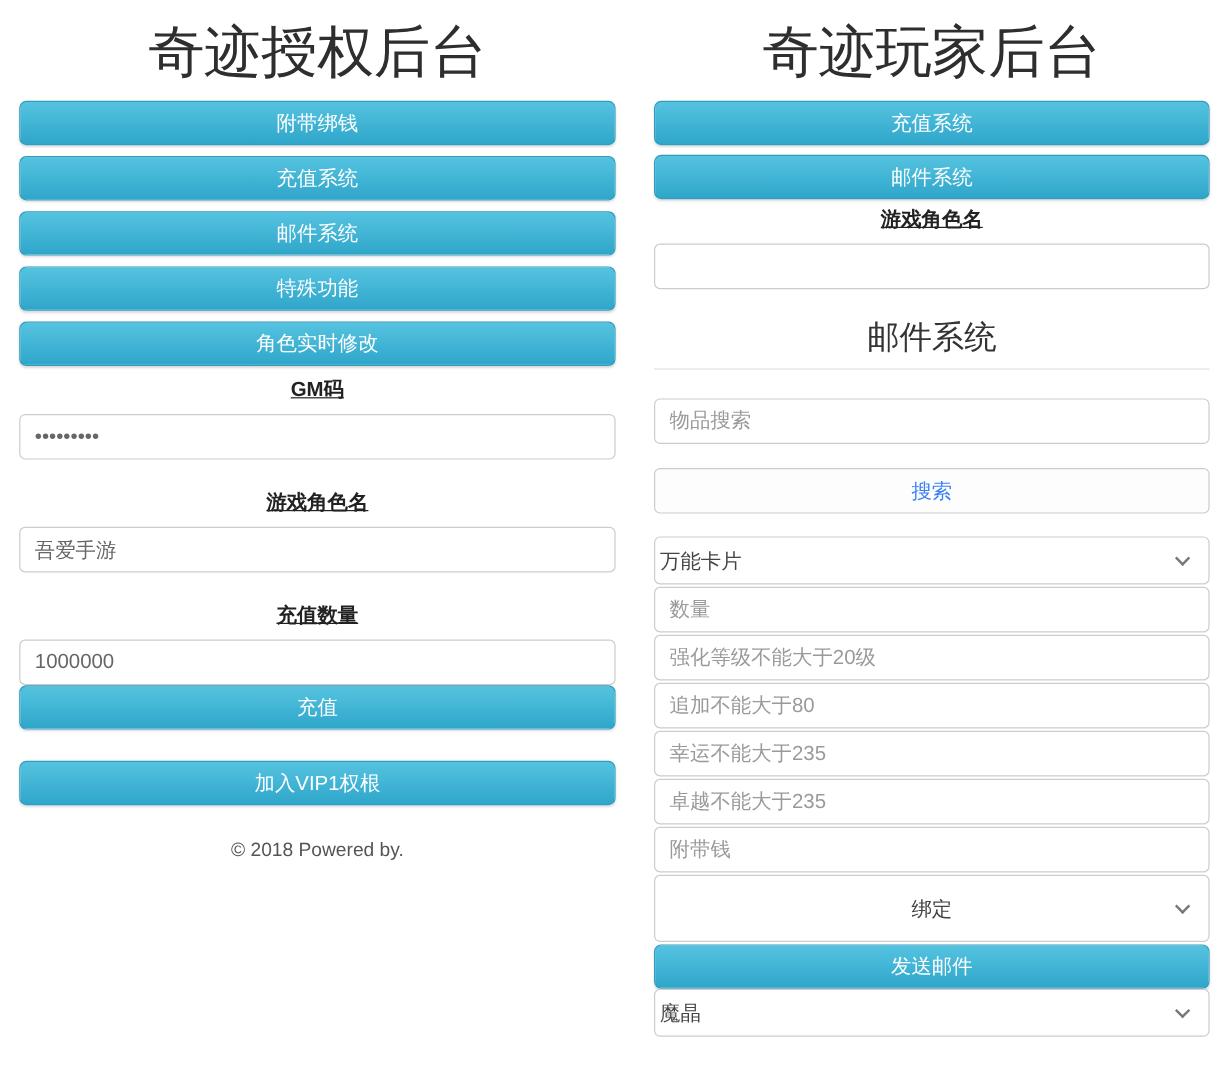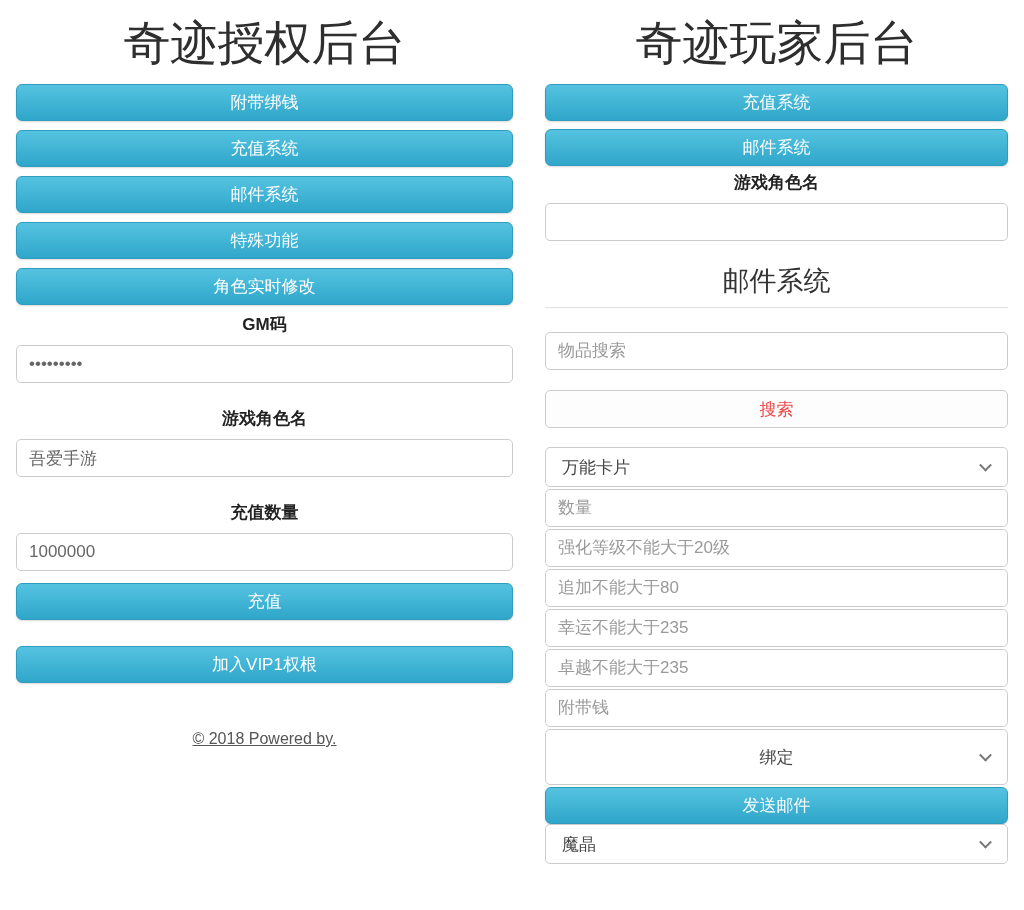--- a/index.html
+++ b/index.html
@@ -23,67 +23,68 @@
     width: 100%; height: 37px; margin-bottom: 9px;
     border: 1px solid #2d9cbf; border-radius: 6px;
     background: linear-gradient(to bottom, #55c3e0, #2fa6ca);
     color: #ffffff; font-size: 17px; cursor: pointer;
     box-shadow: 0 1px 2px rgba(0,0,0,0.15);
   }
   .btn-white {
     display: flex; align-items: center; justify-content: center;
     width: 100%; height: 38px;
     border: 1px solid #cccccc; border-radius: 5px;
-    background: #fdfdfd; color: #ef4444; font-size: 17px; cursor: pointer;
+    background: #fdfdfd; color: #3b82f6; font-size: 17px; cursor: pointer;
   }
 
   .field-label {
     display: block; text-align: center;
     font-weight: 700; font-size: 17px; color: #222222;
     margin: 24px 0 9px;
+    text-decoration: underline;
   }
   .field-label.tight-top { margin-top: 8px; }
   .field-label.after-btn { margin-top: 5px; }
 
   .text-input {
     display: block; width: 100%; height: 38px;
     border: 1px solid #cccccc; border-radius: 5px;
     padding: 0 12px; font-size: 17px; color: #666666;
     background: #ffffff; outline: none;
   }
   .text-input::placeholder { color: #9a9a9a; opacity: 1; }
   .stack { margin-bottom: 2px; }
 
   .select-box {
     position: relative; width: 100%; height: 40px; margin-bottom: 2px;
     border: 1px solid #cccccc; border-radius: 5px; background: #ffffff;
-    display: flex; align-items: center; padding: 0 16px;
+    display: flex; align-items: center; padding: 0 4px;
     font-size: 17px; color: #444444; cursor: pointer;
   }
   .select-box.short { height: 56px; justify-content: center; }
   .chevron {
     position: absolute; right: 17px; top: 50%;
     width: 9px; height: 9px;
     border-right: 2px solid #777777; border-bottom: 2px solid #777777;
     transform: translateY(-70%) rotate(45deg);
   }
 
   .section-heading {
     font-size: 27px; font-weight: 400; color: #333333;
     text-align: center; margin: 22px 0 8px;
   }
   .divider { border: 0; border-top: 1px solid #e2e2e2; margin: 0 0 24px; }
 
-  .footer { margin-top: 47px; text-align: center; color: #555555; font-size: 16px; text-decoration: underline; }
+  .footer { margin-top: 29px; text-align: center; color: #555555; font-size: 16px; }
 
   .mb0  { margin-bottom: 0; }
   .mb3  { margin-bottom: 20px; }
   .mb8  { margin-bottom: 8px; }
   .mb19 { margin-bottom: 19px; }
-  .mt18 { margin-top: 12px; }
+  .mt18 { margin-top: 0; }
   .mt26 { margin-top: 26px; }
 </style>
 </head>
 <body>
 
 <div class="page">
 
   <div class="col-left">
     <h1 class="page-title">奇迹授权后台</h1>
 

